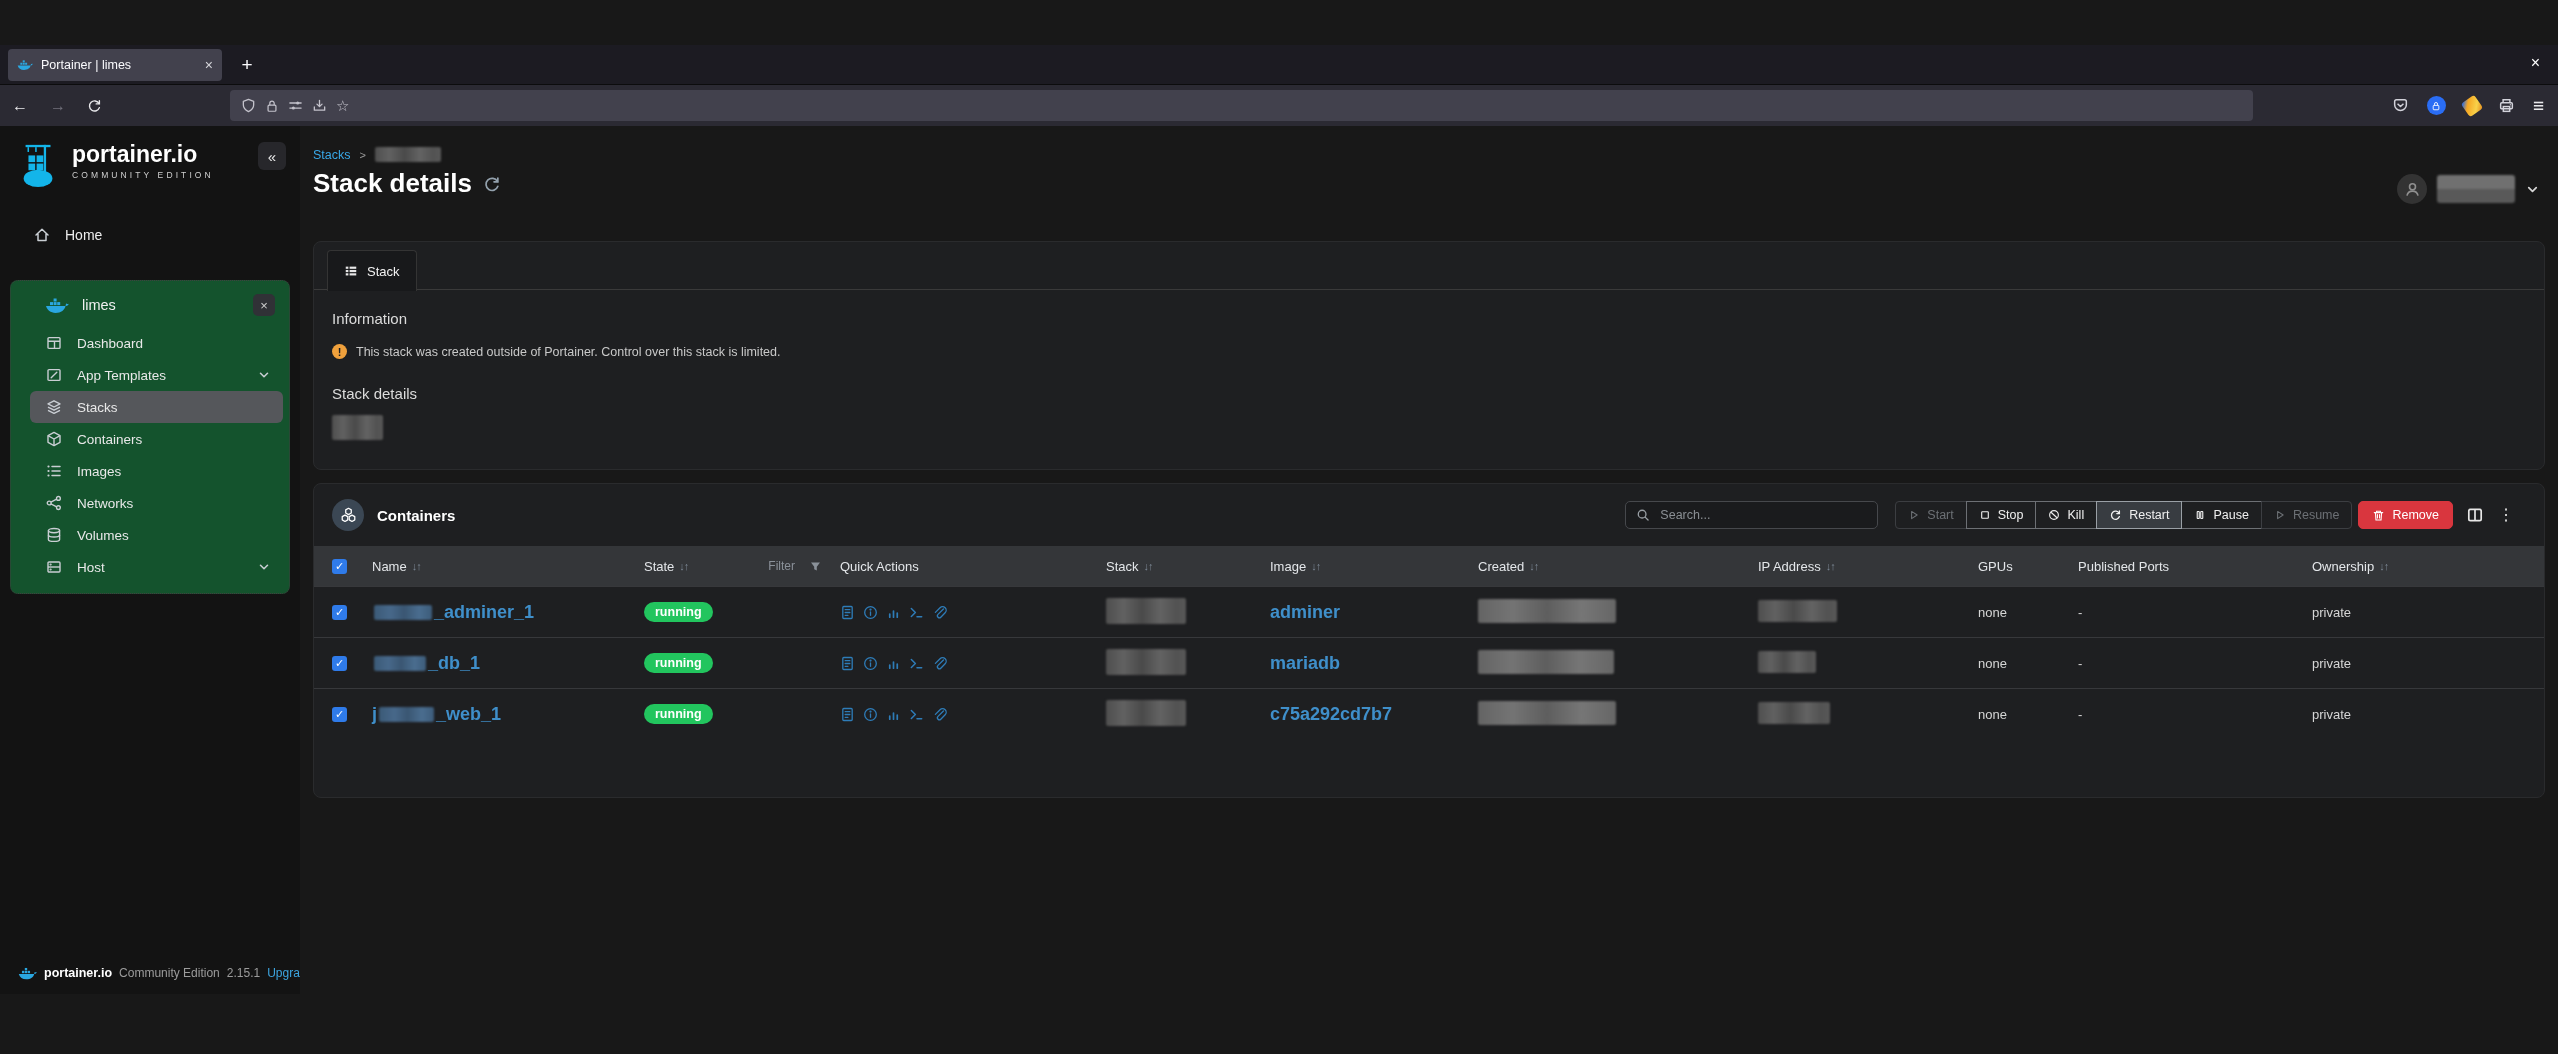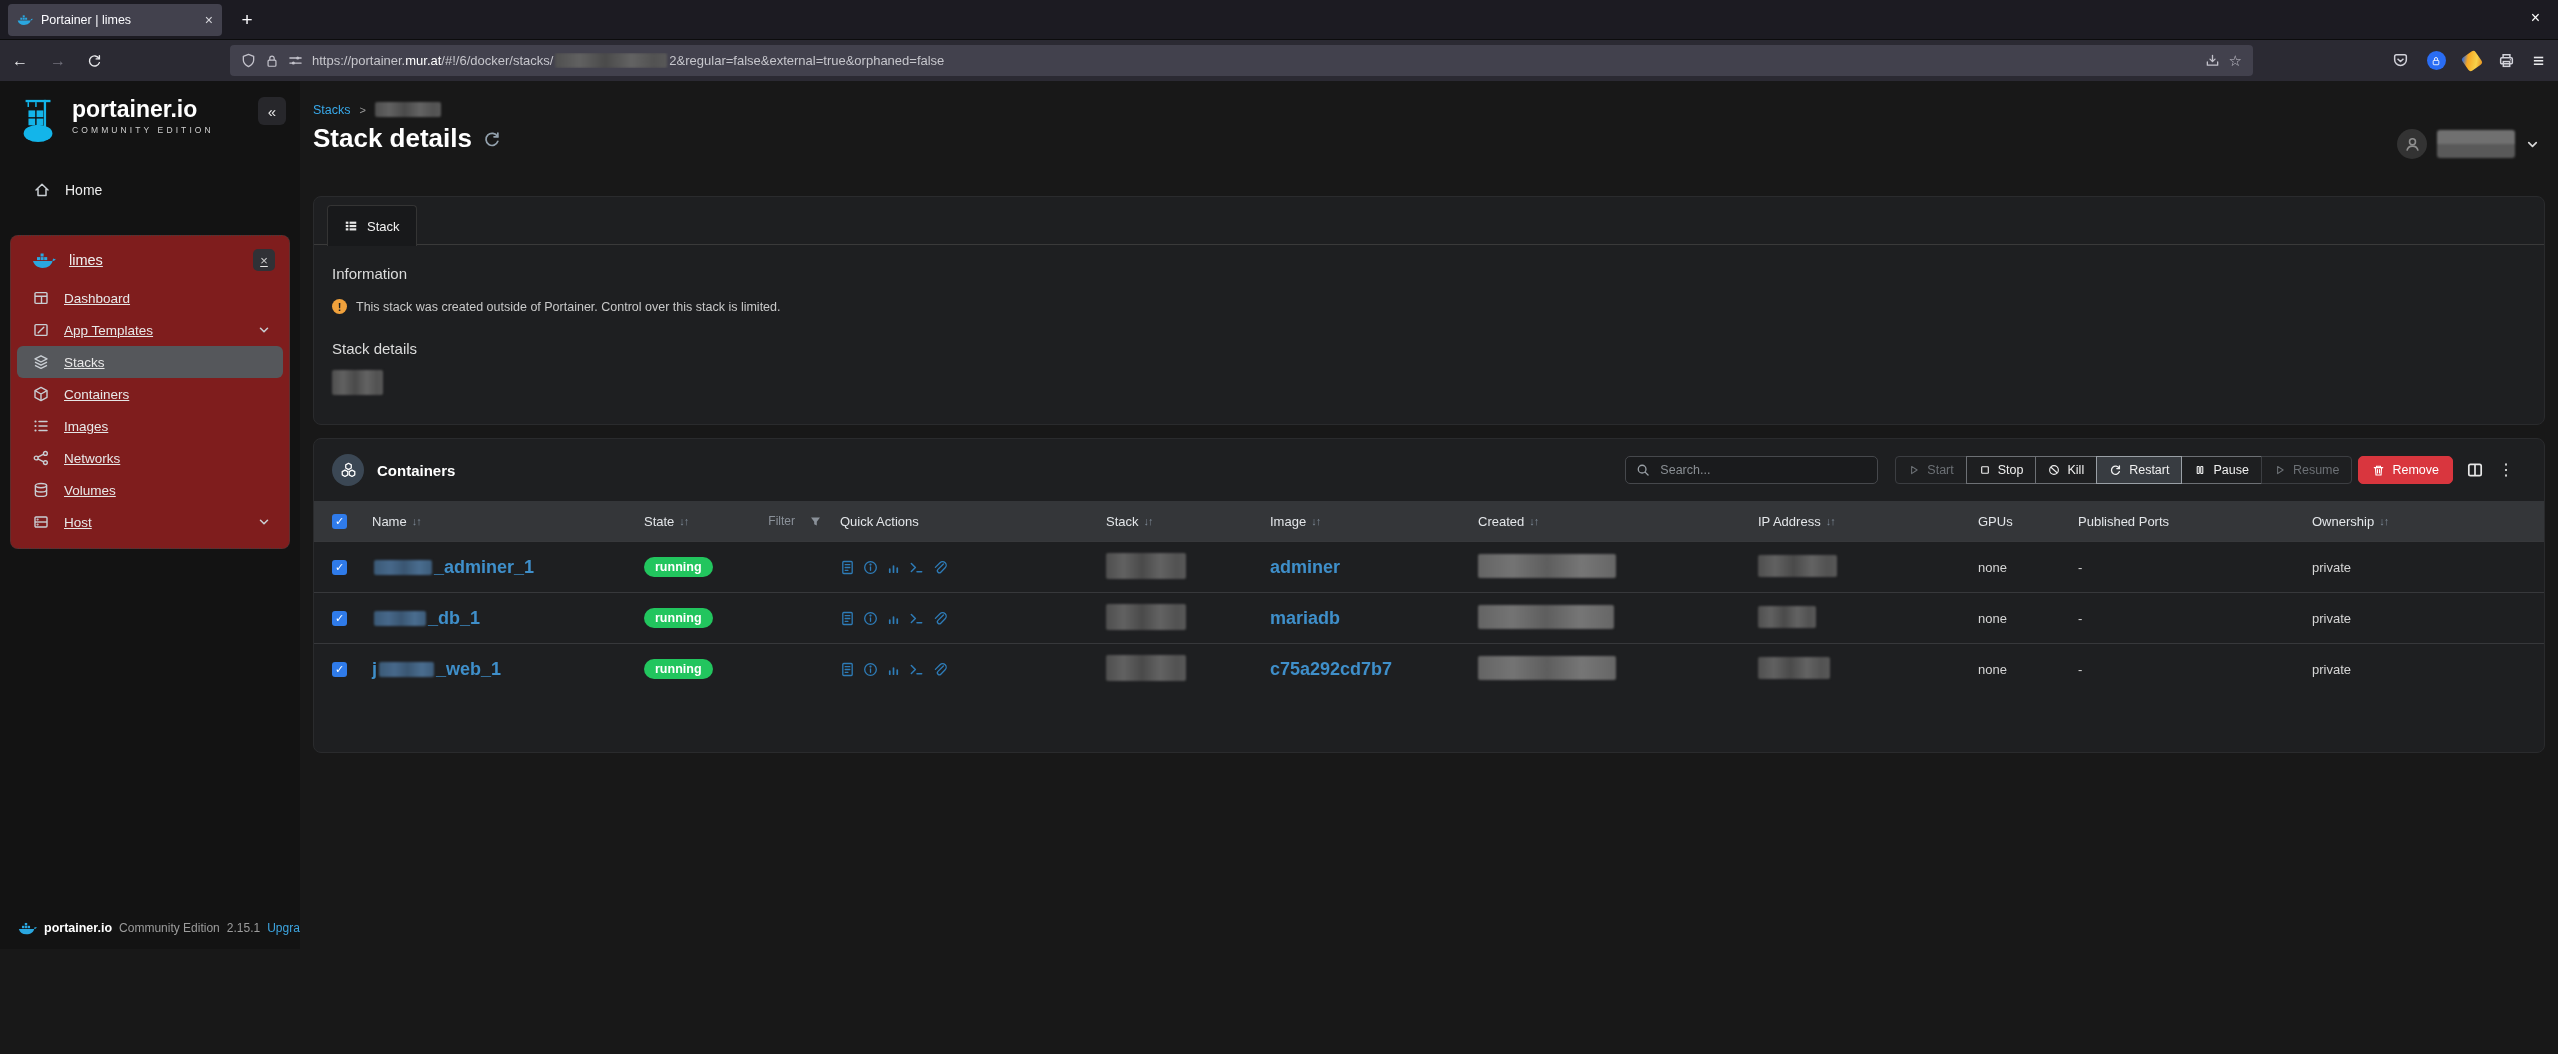--- a/index.html
+++ b/index.html
@@ -6,21 +6,21 @@
   html,body { margin:0; padding:0; }
   body {
     width:2558px; height:1054px; overflow:hidden;
     background:#181818; color:#e6e6e6;
     font-family:"Liberation Sans", sans-serif;
     -webkit-font-smoothing:antialiased;
   }
   svg { display:block; }
 
   
-  .tabbar { position:relative; height:40px; background:#1c1b22; border-bottom:1px solid #0c0c0d; }
+  .tabbar { position:relative; height:40px; background:#1c1b22; border-bottom:1px solid #0c0c0d;margin-top:45px; }
   .btab { position:absolute; left:8px; top:4px; width:214px; height:32px; background:#42414d;
           border-radius:4px; display:flex; align-items:center; gap:8px; padding:0 9px; }
   .btab-title { flex:1; font-size:12.5px; color:#fbfbfe; white-space:nowrap; overflow:hidden; }
   .btab-close { color:#d7d7dc; font-size:14px; line-height:1; cursor:default; }
   .newtab { position:absolute; left:234px; top:7px; width:26px; height:26px; display:flex; align-items:center;
             justify-content:center; color:#fbfbfe; font-size:19px; border-radius:4px; }
   .win-close { position:absolute; right:18px; top:9px; color:#ffffff; font-size:16px; }
 
   .navbar { position:relative; height:41px; background:#2b2a33; }
   .nav-btn { position:absolute; top:9px; width:24px; height:24px; display:flex; align-items:center;
@@ -46,21 +46,21 @@
   .sidebar { position:relative; width:300px; flex:none; background:#131313; }
   .logo-row { display:flex; align-items:flex-start; padding:16px 14px 0 16px; }
   .logo-text { margin-left:10px; }
   .logo-title { font-size:23px; font-weight:bold; color:#fff; line-height:1.1; }
   .logo-sub { font-size:8.5px; letter-spacing:3.1px; color:#cfcfcf; margin-top:3px; }
   .collapse-btn { margin-left:auto; width:28px; height:28px; background:#27272b; border-radius:6px;
                   display:flex; align-items:center; justify-content:center; color:#e8e8e8; font-size:15px; }
   .home-item { display:flex; align-items:center; gap:15px; margin-top:30px; padding:9px 16px 9px 34px;
                font-size:14px; color:#ededed; }
   .side-ico { color:#c9ced3; flex:none; }
-  .env-box { margin:28px 10px 0 10px; border:1px dotted #3f3f3f; border-radius:8px; background:#7f1d1d; padding:8px 6px 10px 6px;text-decoration:underline; }
+  .env-box { margin:28px 10px 0 10px; border:1px dotted #3f3f3f; border-radius:8px; background:#14532d; padding:8px 6px 10px 19px; }
   .env-head { display:flex; align-items:center; gap:13px; padding:5px 8px 11px 15px; }
   .env-name { font-size:14.5px; color:#f0f0f0; }
   .env-close { margin-left:auto; width:22px; height:22px; background:#303136; border-radius:5px;
                display:flex; align-items:center; justify-content:center; color:#cfcfcf; font-size:13px; }
   .env-item { display:flex; align-items:center; gap:15px; height:32px; padding:0 12px 0 16px;
               font-size:13.5px; color:#e8e8e8; border-radius:6px; }
   .env-item.selected { background:#55575b; }
   .chev-right { margin-left:auto; color:#c9ced3; }
   .side-footer { position:absolute; left:18px; bottom:14px; display:flex; align-items:center; gap:7px;
                  font-size:12px; color:#9c9c9c; white-space:nowrap; }
@@ -399,27 +399,20 @@
     <div class="urlbar">
       <svg class="url-ico" width="15" height="15">
           <use href="#i-shield"></use>
         </svg>
       <svg class="url-ico" width="14" height="14">
           <use href="#i-lock"></use>
         </svg>
       <svg class="url-ico" width="15" height="15">
           <use href="#i-sitesettings"></use>
         </svg>
-      <span class="url-text">
-        <span>https://portainer.</span>
-          <span class="url-domain">mur.at</span>
-          <span>/#!/6/docker/stacks/</span>
-          <span class="blur" style="width:112px;height:15px;margin:0 2px"></span>
-          <span>2&amp;regular=false&amp;external=true&amp;orphaned=false</span>
-      </span>
       <svg class="url-ico" width="15" height="15">
           <use href="#i-savetray"></use>
         </svg>
       <span class="star-ico">☆</span>
     </div>
     <div class="toolbar-icons">
       <svg class="tb-ico" width="17" height="17">
           <use href="#i-pocket"></use>
         </svg>
       <span class="ext-lock">

